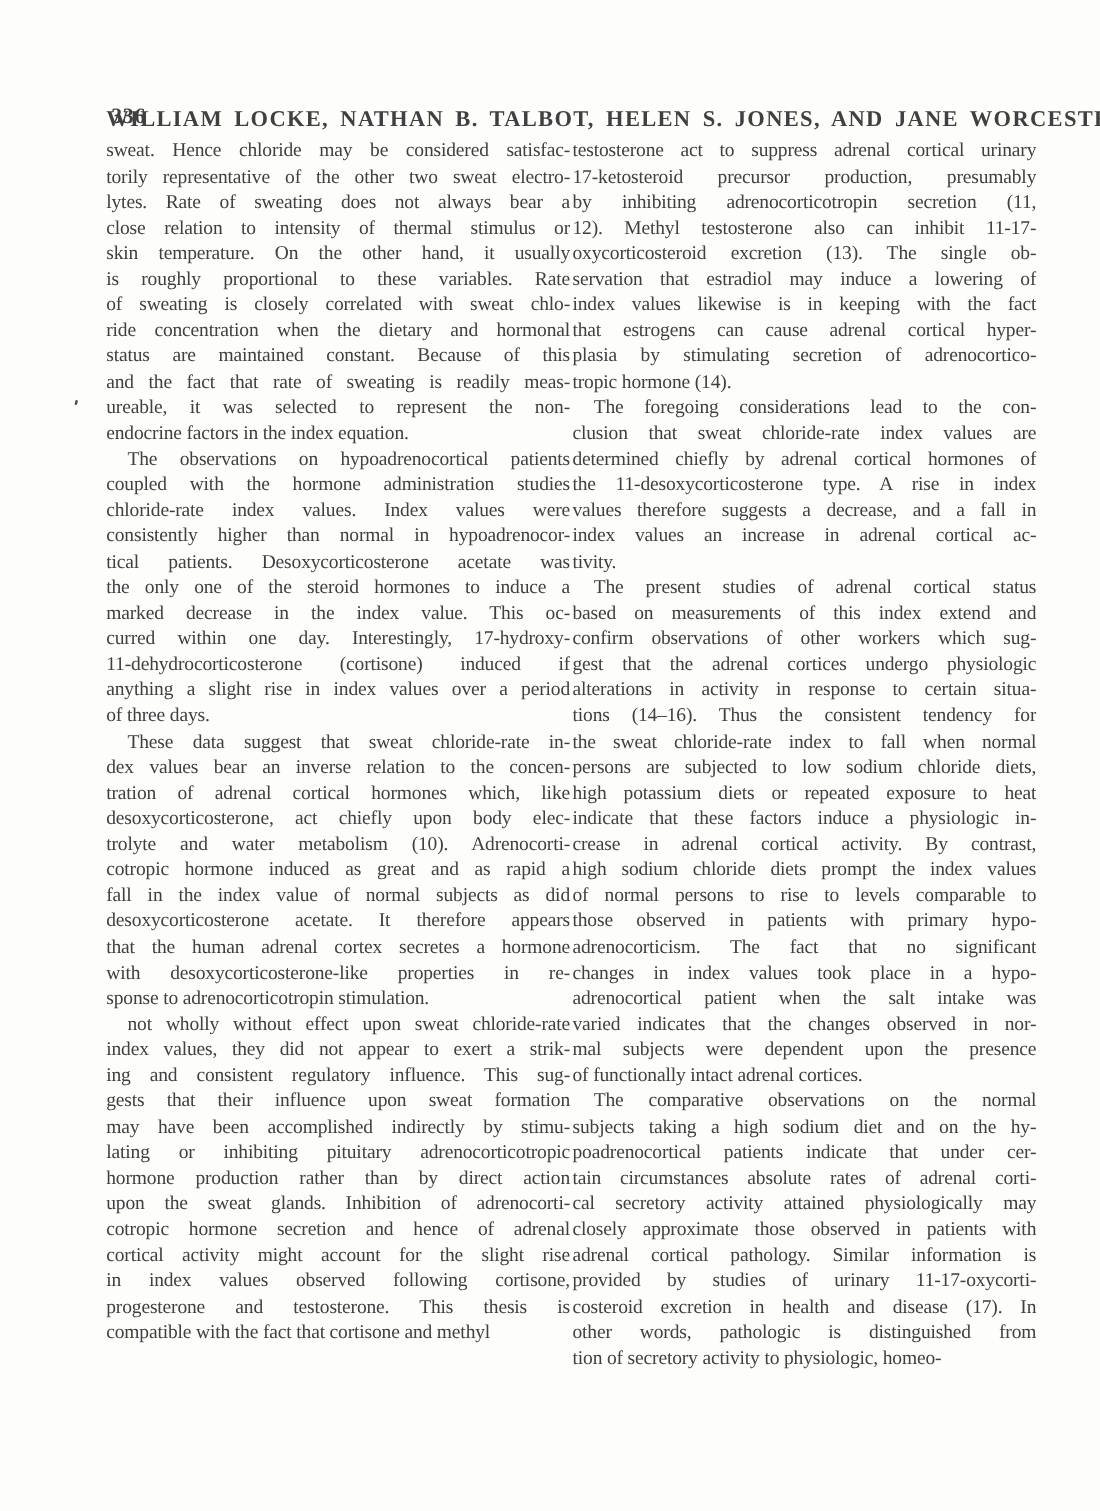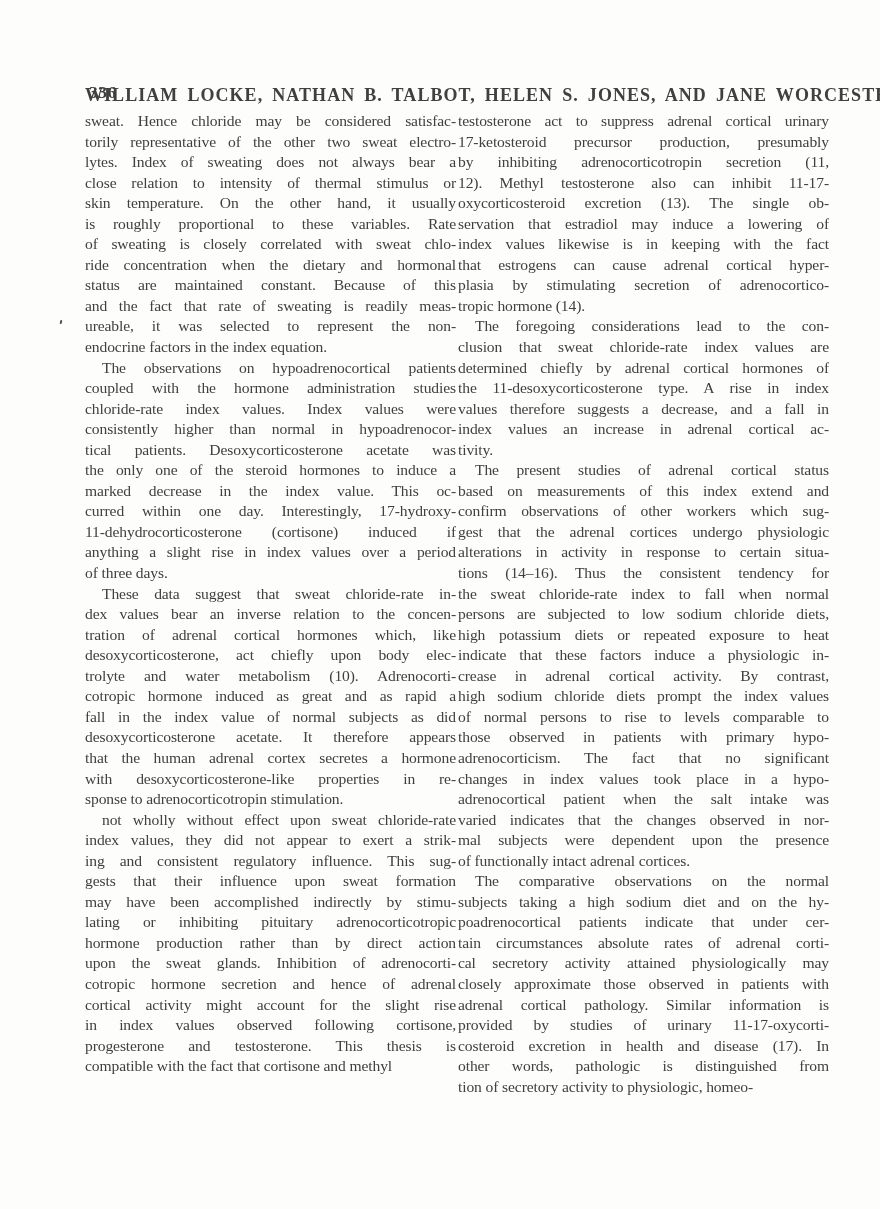--- a/index.html
+++ b/index.html
@@ -91,21 +91,21 @@
     <div class="running-title">WILLIAM LOCKE, NATHAN B. TALBOT, HELEN S. JONES, AND JANE WORCESTER</div>
   </div>
 
   <div class="artifact-dot"></div>
 
   <div class="columns">
     <div class="col">
         <div class="para">
           <div class="line">sweat. Hence chloride may be considered satisfac-</div>
           <div class="line">torily representative of the other two sweat electro-</div>
-          <div class="line">lytes. Index of sweating does not always bear a</div>
+          <div class="line">lytes. Rate of sweating does not always bear a</div>
           <div class="line">close relation to intensity of thermal stimulus or</div>
           <div class="line">skin temperature. On the other hand, it usually</div>
           <div class="line">is roughly proportional to these variables. Rate</div>
           <div class="line">of sweating is closely correlated with sweat chlo-</div>
           <div class="line">ride concentration when the dietary and hormonal</div>
           <div class="line">status are maintained constant. Because of this</div>
           <div class="line">and the fact that rate of sweating is readily meas-</div>
           <div class="line">ureable, it was selected to represent the non-</div>
           <div class="line last">endocrine factors in the index equation.</div>
         </div>

